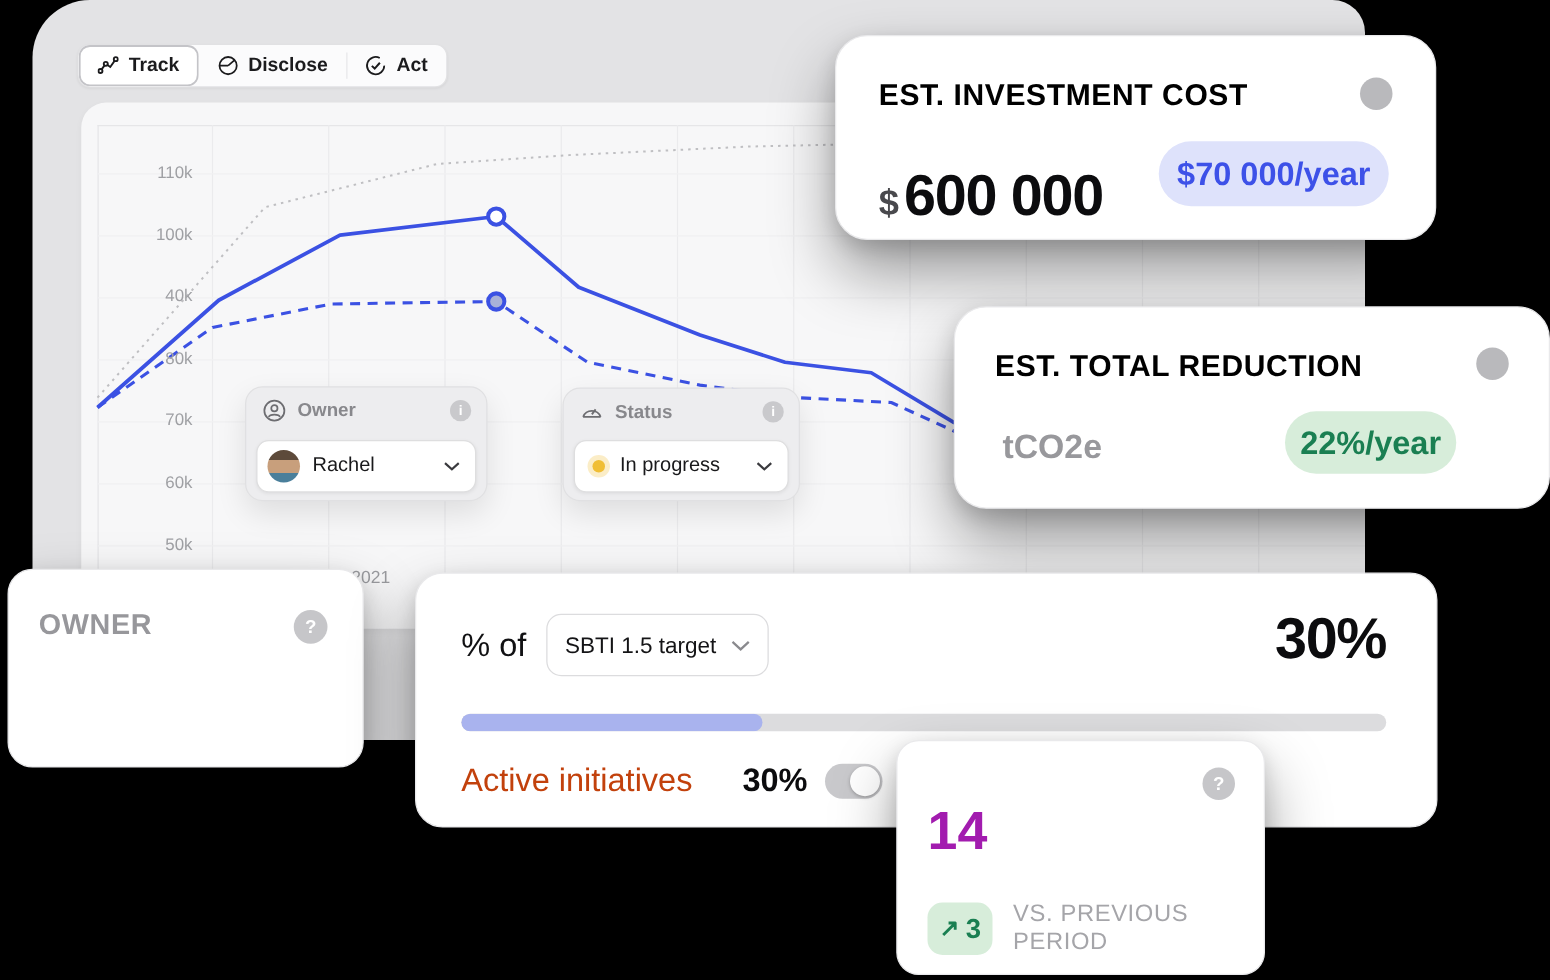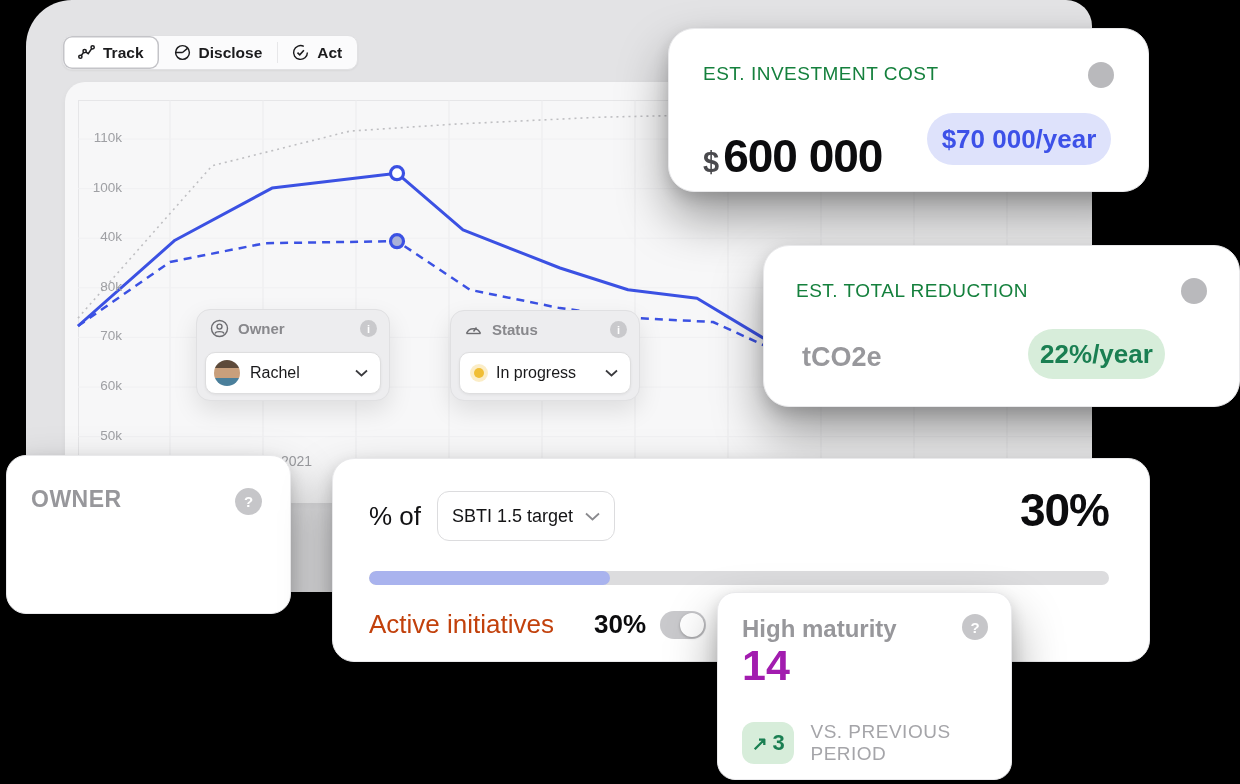--- a/index.html
+++ b/index.html
@@ -19,39 +19,39 @@
   .tab.active{box-shadow:inset 0 0 0 1.5px #c4c4c8;border-radius:9px;background:#fff;}
   .tab + .tab::before{content:"";position:absolute;left:0;top:6px;bottom:6px;width:1px;background:#e7e7e9;}
   .tab.active + .tab::before{display:none;}
   .tab svg{display:block;}
 
   
   .chart-card{left:65px;top:82px;width:1027px;height:421px;background:#f7f7f8;
               border-radius:20px 0 0 20px;overflow:hidden;box-shadow:0 2px 6px rgba(0,0,0,.04);}
   .plot-frame{position:absolute;left:13px;top:18px;right:0;bottom:0;
               border-top:1px solid #e6e6e8;border-left:1px solid #e6e6e8;}
-  .ytick{position:absolute;width:57px;text-align:right;font-size:13.5px;color:#9fa0a4;}
+  .ytick{position:absolute;width:57px;text-align:right;font-size:13.5px;color:#9fa0a4;padding-left:32px;}
   .xtick{position:absolute;font-size:14px;color:#9b9ca0;}
 
   
   .filter-card{background:#ededef;border:1px solid #e0e0e2;border-radius:14px;
                box-shadow:0 10px 24px rgba(0,0,0,.10);}
   .filter-head{display:flex;align-items:center;height:37px;padding:0 12px 0 13px;gap:9px;}
   .filter-title{font-size:15px;color:#88888c;font-weight:600;flex:1;}
   .filter-select{position:absolute;left:8px;right:8px;bottom:6px;height:40px;background:#fff;
                  border:1px solid #dededf;border-radius:10px;display:flex;align-items:center;
                  padding:0 12px 0 8px;gap:10px;box-shadow:0 1px 3px rgba(0,0,0,.06);cursor:pointer;}
   .filter-select .val{font-size:16px;color:#19191b;flex:1;}
   .info-dot{width:17px;height:17px;border-radius:50%;background:#c9c9cc;color:#fff;font-size:11px;
             font-weight:700;display:flex;align-items:center;justify-content:center;font-style:normal;}
 
   
   .fcard{background:#fff;border:1px solid #e9e9eb;
          box-shadow:0 26px 50px rgba(0,0,0,.38),0 6px 16px rgba(0,0,0,.14);}
-  .kpi-title{font-size:19px;font-weight:400;letter-spacing:.5px;color:#15803d;}
+  .kpi-title{font-size:24px;font-weight:700;letter-spacing:.5px;color:#000000;}
   .gray-dot{width:26px;height:26px;border-radius:50%;background:#b9b9bc;}
   .q-dot{width:27px;height:27px;border-radius:50%;background:#c6c6c9;color:#fff;font-size:15px;
          font-weight:700;display:flex;align-items:center;justify-content:center;}
   .badge{display:flex;align-items:center;justify-content:center;border-radius:26px;
          font-weight:700;font-size:26px;}
   .badge.blue{background:#dee2fb;color:#3d51e8;}
   .badge.green{background:#d7edda;color:#1a7f52;}
   .big-num{font-weight:800;font-size:46px;color:#0c0c0e;letter-spacing:-1px;}
 
   .avatar{border-radius:50%;}
@@ -238,21 +238,20 @@
     <div class="abs" style="left:36px;top:150px;display:flex;align-items:center;">
       <span style="font-size:26px;color:#c2410c;text-align:right;">Active initiatives</span>
       <span style="font-size:26px;font-weight:800;color:#0c0c0e;margin-left:40px;">30%</span>
       <span id="active-toggle" class="toggle on" style="margin-left:14px;">
           <span class="knob"></span>
         </span>
     </div>
   </div>
 
   <div class="abs fcard" style="left:717px;top:592px;width:293px;height:186px;border-radius:18px;">
-    <div class="abs" style="left:24px;top:22px;font-size:24px;font-weight:700;color:#97979b;">High maturity</div>
     <div class="abs q-dot" style="left:244px;top:21px;width:26px;height:26px;">?</div>
     <div class="abs" style="left:24px;top:48px;font-size:43px;font-weight:800;color:#a21caf;">14</div>
     <div class="abs" style="left:24px;top:128px;display:flex;align-items:center;gap:16px;">
       <span class="badge green" style="width:58px;height:42px;border-radius:12px;font-size:22px;gap:5px;">
         <span style="font-size:19px;">↗</span>
         <span style="font-weight:800;">3</span>
       </span>
       <span class="muted-label" style="font-size:19px;">VS. PREVIOUS PERIOD</span>
     </div>
   </div>

